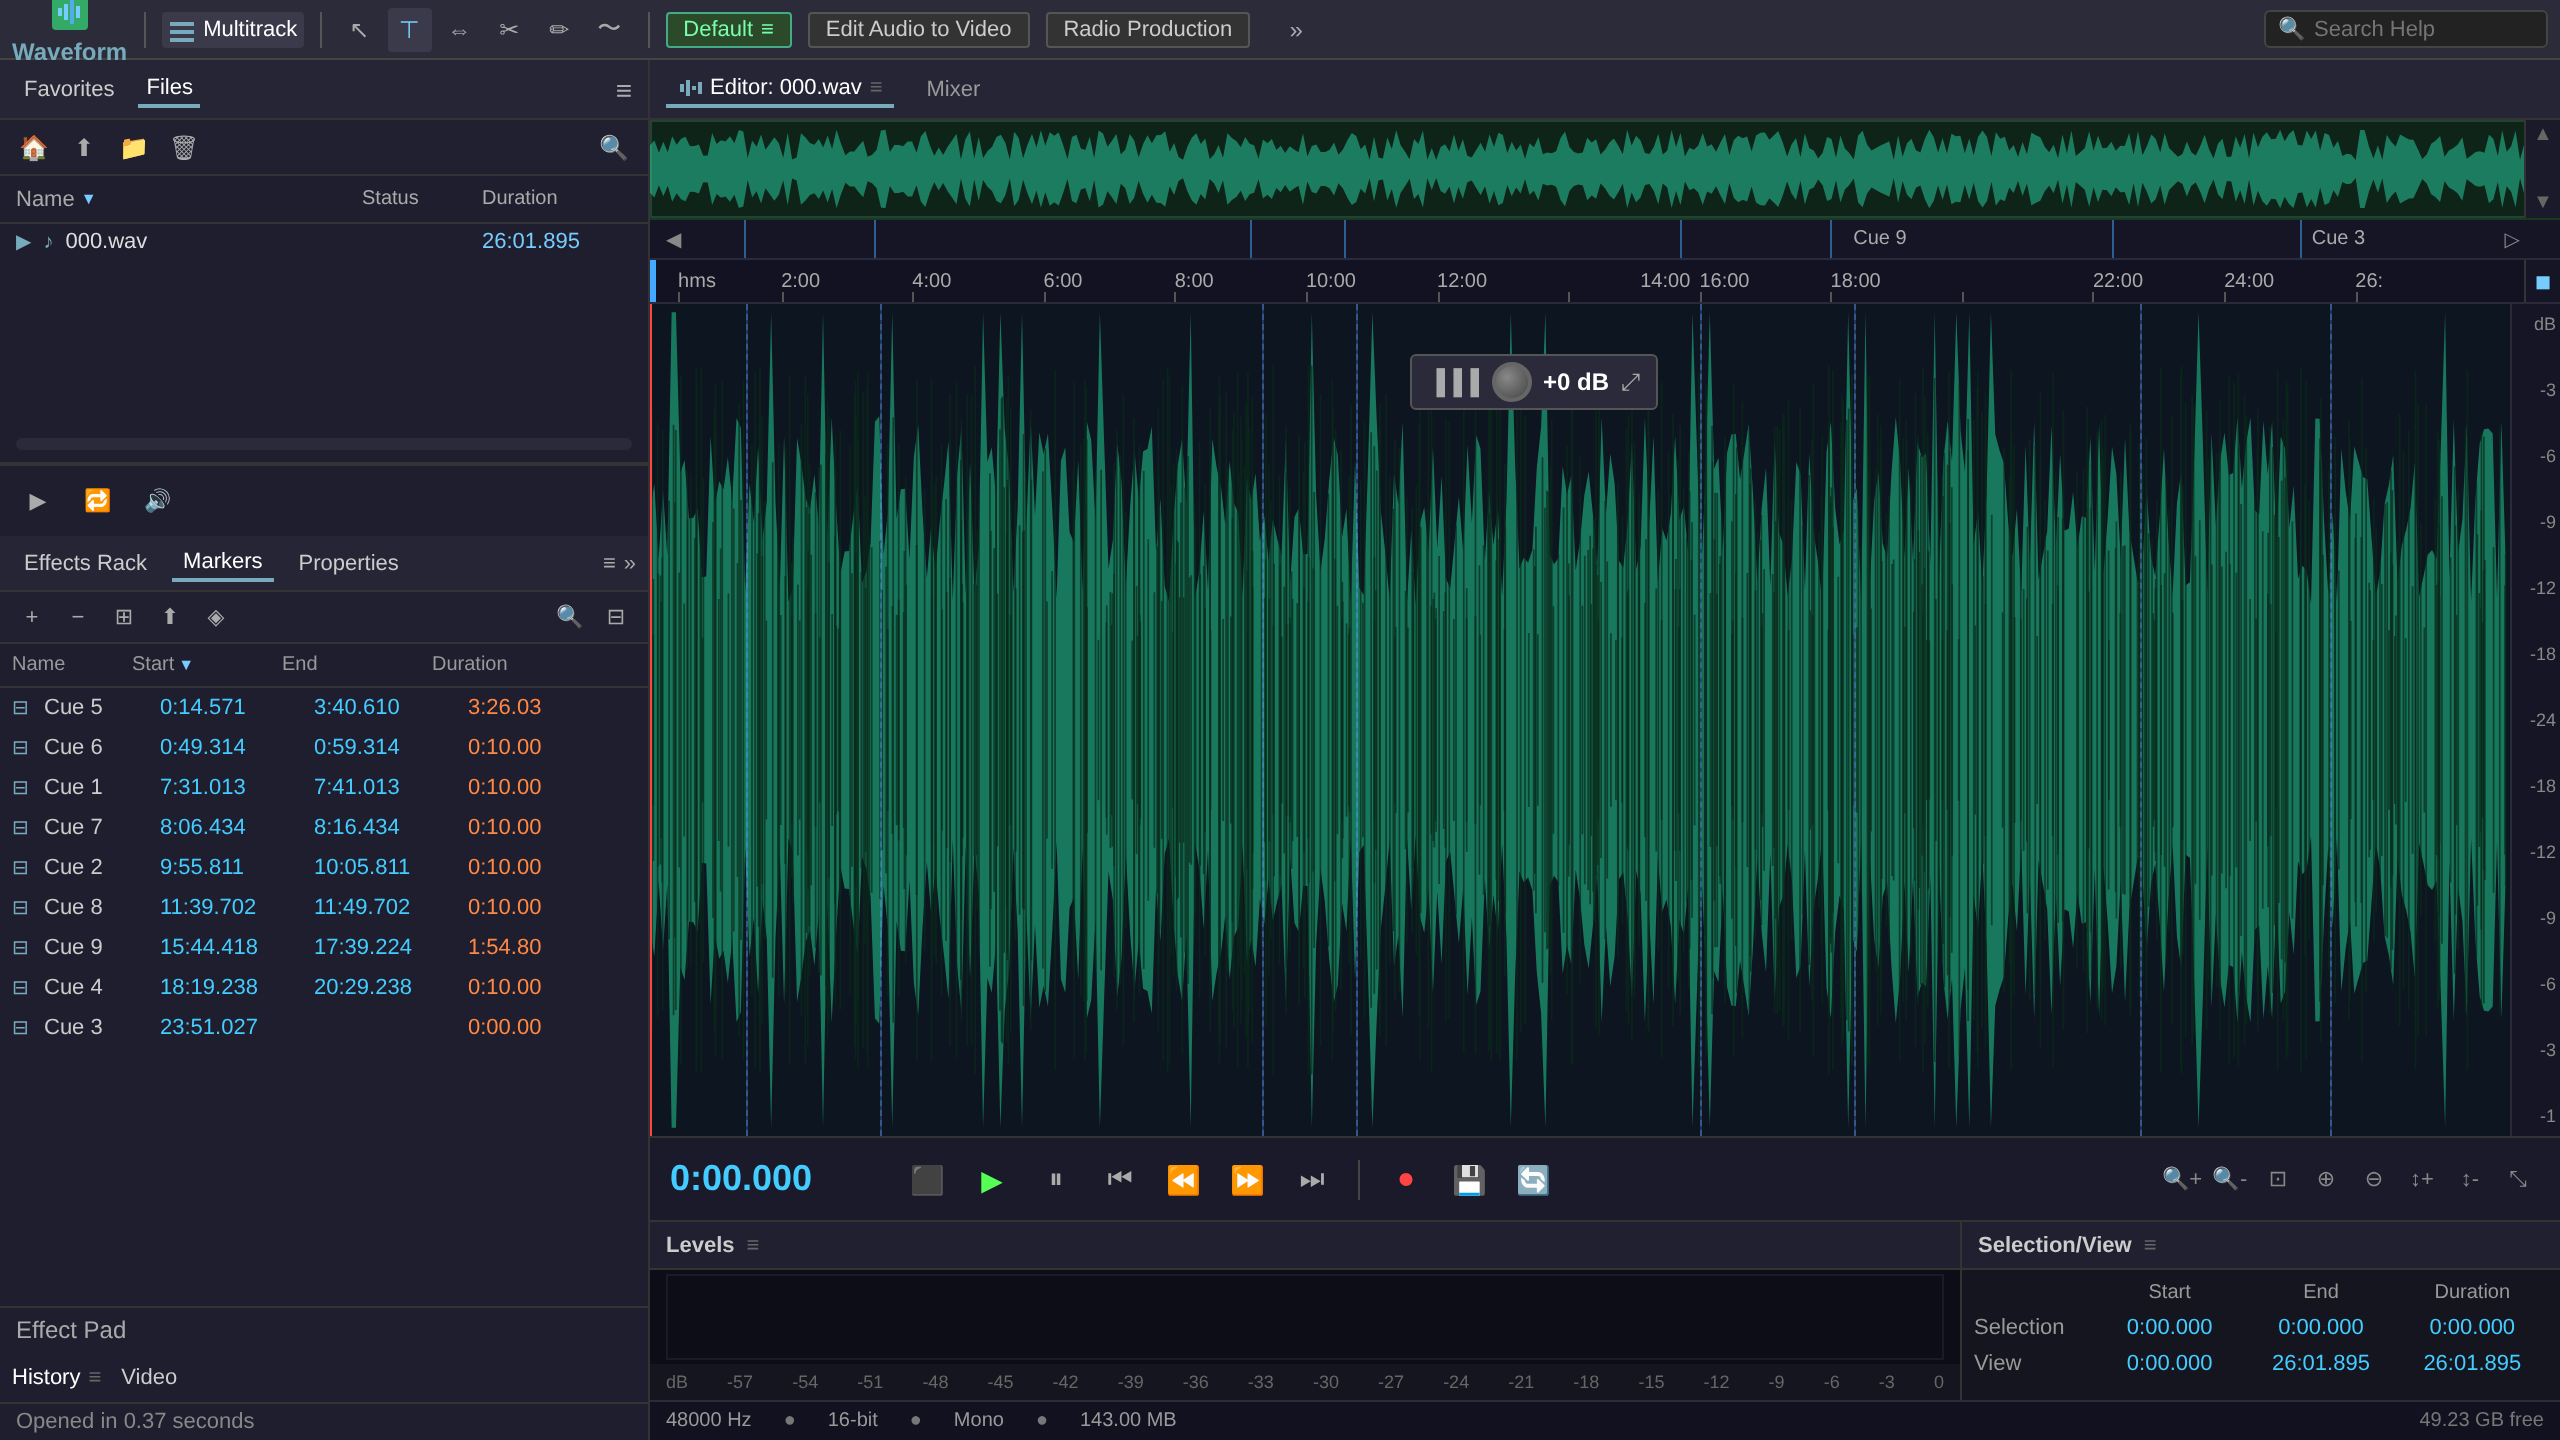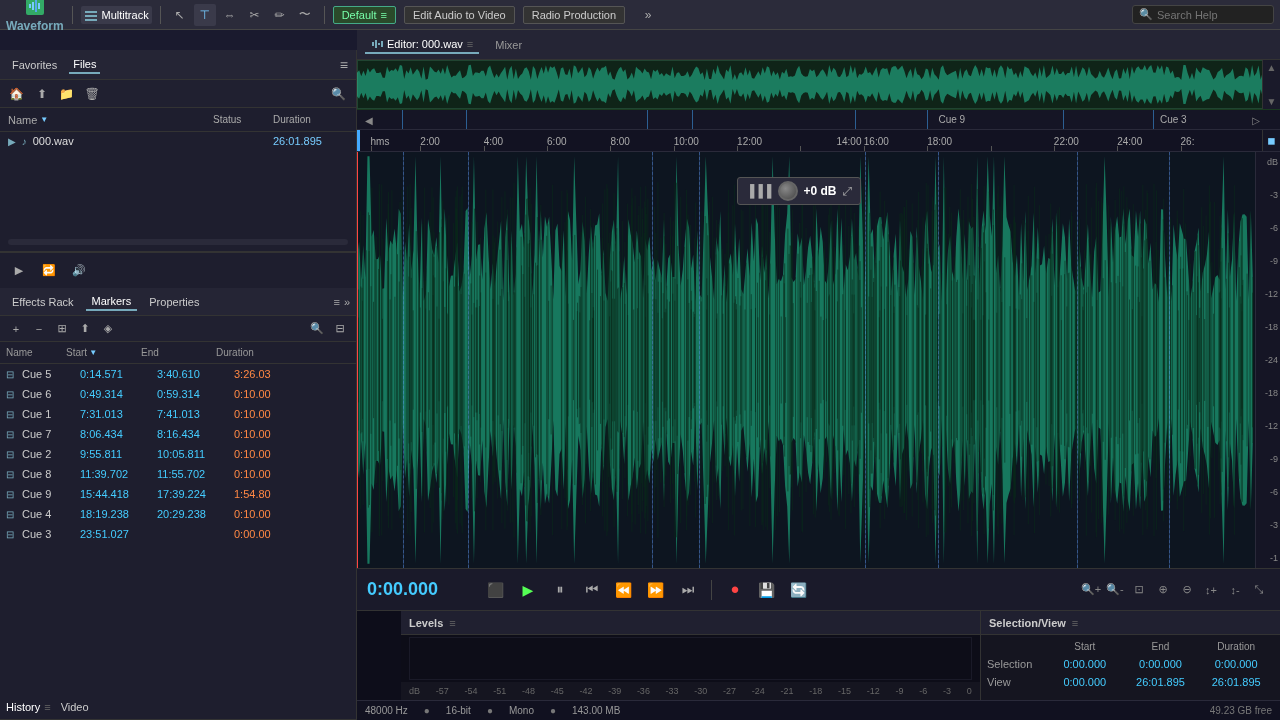--- a/index.html
+++ b/index.html
@@ -26,21 +26,21 @@
     .toolbar-icon-btn.active { background: #3a3a4a; color: #7cf; }
     .workflow-btn { background: #333; border: 1px solid #555; color: #ccc; padding: 2px 8px; border-radius: 2px; cursor: pointer; font-size: 11px; display: flex; align-items: center; gap: 4px; }
     .workflow-btn.active { background: #2a4a2a; border-color: #4a8; color: #7fa; }
     .search-area { display: flex; align-items: center; gap: 4px; background: #222; border: 1px solid #444; border-radius: 3px; padding: 2px 6px; margin-left: auto; }
     .search-area input { background: transparent; border: none; outline: none; color: #ccc; font-size: 11px; width: 120px; }
 
     
     .main-layout { display: flex; flex: 1; overflow: hidden; }
 
     
-    .left-panel { width: 357px; background: #1e1e2e; border-right: 1px solid #333; display: flex; flex-direction: column; flex-shrink: 0; margin-top: 20px; }
+    .left-panel { width: 325px; background: #1e1e2e; border-right: 1px solid #333; display: flex; flex-direction: column; flex-shrink: 0; }
 
     
     .panel-header { background: #252535; border-bottom: 1px solid #333; padding: 4px 8px; display: flex; align-items: center; gap: 8px; height: 30px; }
     .panel-tab { color: #ccc; cursor: pointer; font-size: 11px; padding: 2px 4px; }
     .panel-tab.active { color: #fff; border-bottom: 2px solid #7ab; }
 
     
     .files-toolbar { background: #202030; border-bottom: 1px solid #333; padding: 3px 6px; display: flex; align-items: center; gap: 3px; height: 28px; }
     .files-tool-btn { width: 22px; height: 20px; display: flex; align-items: center; justify-content: center; cursor: pointer; color: #aaa; border-radius: 2px; font-size: 12px; }
 
@@ -130,21 +130,21 @@
     
     .transport-bar { background: #1a1a2a; border-top: 1px solid #333; height: 42px; display: flex; align-items: center; padding: 0 10px; gap: 6px; flex-shrink: 0; }
     .time-display { color: #4cf; font-size: 18px; font-weight: bold; margin-right: 10px; min-width: 100px; }
     .transport-btn { width: 26px; height: 26px; display: flex; align-items: center; justify-content: center; color: #aaa; cursor: pointer; border-radius: 3px; font-size: 14px; }
     .transport-btn.record { color: #f44; }
     .transport-sep { width: 1px; height: 20px; background: #444; margin: 0 4px; }
     .zoom-btns { margin-left: auto; display: flex; align-items: center; gap: 2px; }
     .zoom-btn { width: 22px; height: 22px; display: flex; align-items: center; justify-content: center; color: #888; cursor: pointer; font-size: 11px; border-radius: 2px; }
 
     
-    .bottom-panel { display: flex; height: 90px; border-top: 1px solid #333; flex-shrink: 0; padding-left: 44px; }
+    .bottom-panel { display: flex; height: 90px; border-top: 1px solid #333; flex-shrink: 0; }
 
     
     .levels-panel { flex: 1; background: #151520; display: flex; flex-direction: column; }
     .levels-header { background: #202030; border-bottom: 1px solid #333; padding: 3px 8px; display: flex; align-items: center; gap: 6px; height: 24px; }
     .levels-header-title { color: #ccc; font-size: 11px; font-weight: bold; }
     .levels-content { flex: 1; background: #0d0d18; position: relative; }
     .db-ruler-bottom { position: absolute; bottom: 0; left: 0; right: 0; height: 18px; background: #151520; display: flex; align-items: center; padding: 0 8px; }
     .db-ruler-labels { display: flex; width: 100%; justify-content: space-between; }
     .db-ruler-label { color: #666; font-size: 9px; }
 
@@ -340,21 +340,21 @@
     <span class="marker-icon">⊟</span>
     <span class="marker-name">Cue 2</span>
     <span class="marker-start">9:55.811</span>
     <span class="marker-end">10:05.811</span>
     <span class="marker-dur">0:10.00</span>
   </div>
           <div class="marker-item">
     <span class="marker-icon">⊟</span>
     <span class="marker-name">Cue 8</span>
     <span class="marker-start">11:39.702</span>
-    <span class="marker-end">11:55.702</span>
+    <span class="marker-end">11:49.702</span>
     <span class="marker-dur">0:10.00</span>
   </div>
           <div class="marker-item">
     <span class="marker-icon">⊟</span>
     <span class="marker-name">Cue 9</span>
     <span class="marker-start">15:44.418</span>
     <span class="marker-end">17:39.224</span>
     <span class="marker-dur">1:54.80</span>
   </div>
           <div class="marker-item">
@@ -368,31 +368,33 @@
     <span class="marker-icon">⊟</span>
     <span class="marker-name">Cue 3</span>
     <span class="marker-start">23:51.027</span>
     <span class="marker-end"></span>
     <span class="marker-dur">0:00.00</span>
   </div>
         </div>
 
     </div>
 
+    <div class="effect-pad-label">Effect Pad</div>
 
     <div class="bottom-left-tabs">
       <div class="bl-tab active">
         <span>History</span>
         <span style="color:#666;font-size:11px">≡</span>
       </div>
       <div class="bl-tab">
         <span>Video</span>
       </div>
     </div>
 
+    <div class="bottom-status">Opened in 0.37 seconds</div>
 
   </div>
 
   <div class="editor-panel">
 
     <div class="editor-header">
       <div class="editor-tab active">
         <svg width="12" height="12" viewBox="0 0 12 12">
             <rect x="1" y="4" width="2" height="4" fill="#7ab"></rect>
             <rect x="4" y="2" width="2" height="8" fill="#7ab"></rect>

